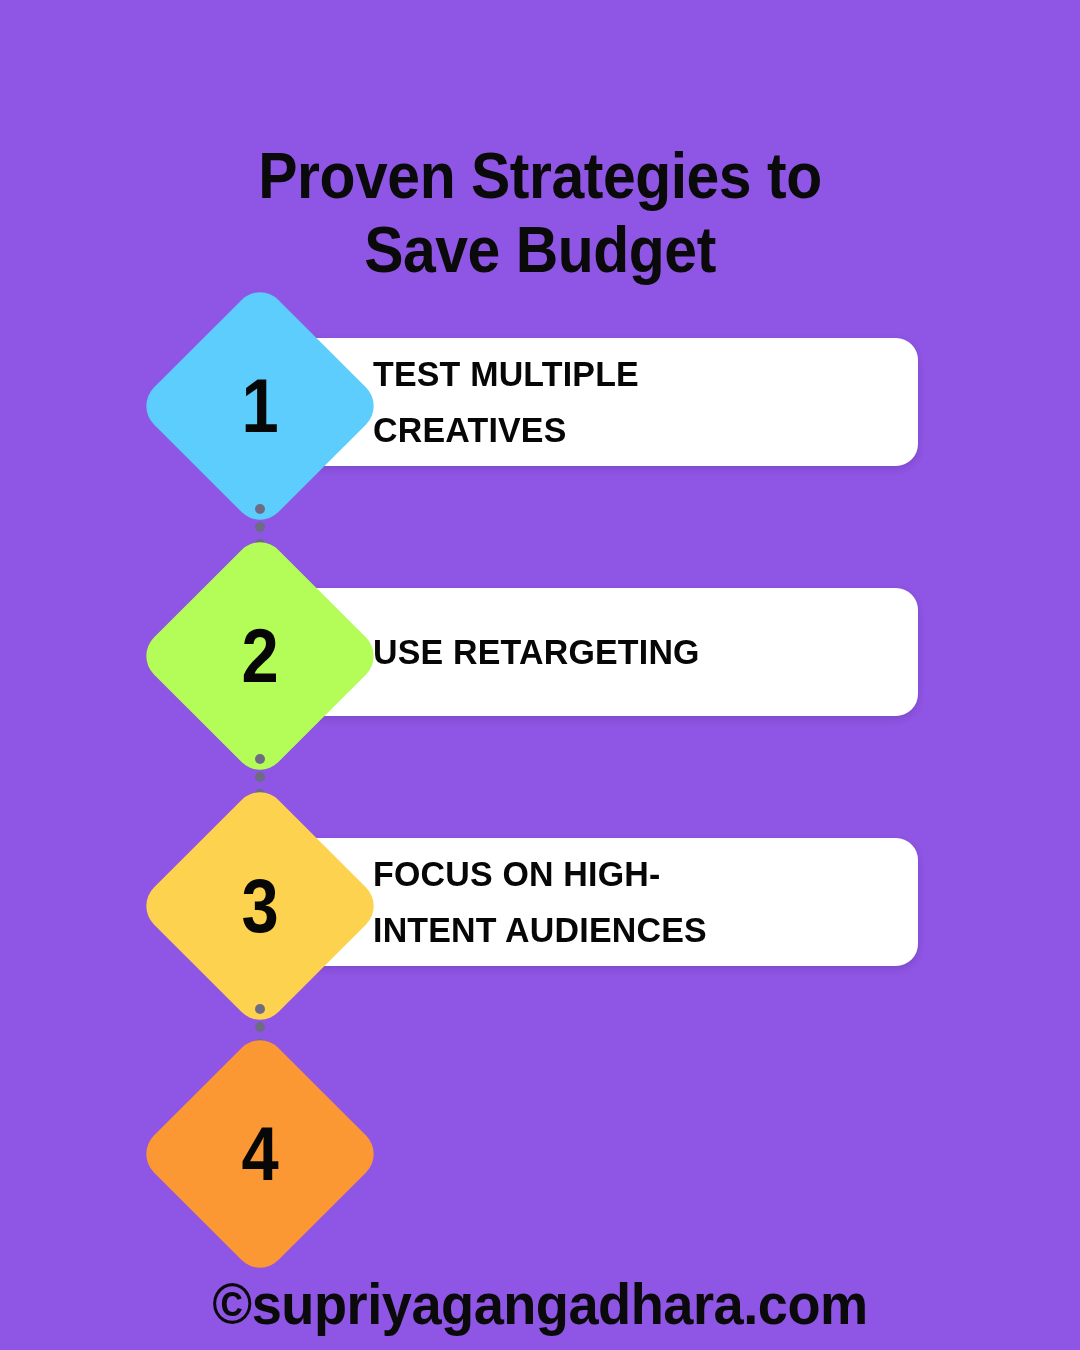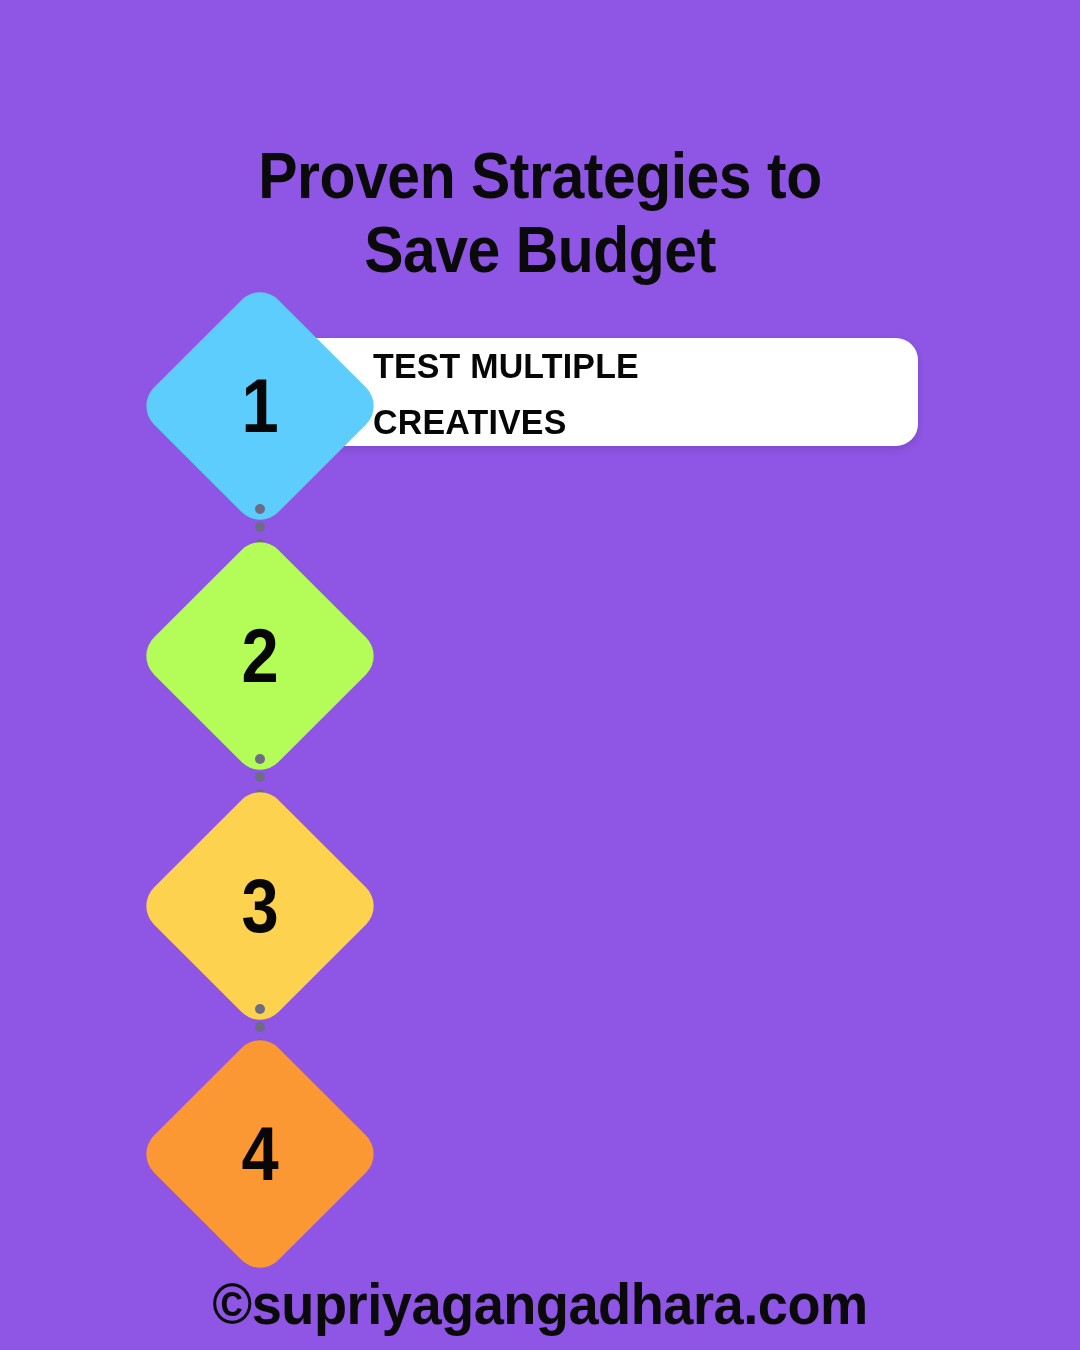--- a/index.html
+++ b/index.html
@@ -53,26 +53,26 @@
   .step-2 { top: 250px; }
   .step-3 { top: 500px; }
   .step-4 { top: 748px; }
 
   
   .card {
     position: absolute;
     left: 232px;
     top: 20px;
     width: 686px;
-    height: 108px;
+    height: 128px;
     background: #FFFFFF;
     border-radius: 22px;
     box-shadow: 0 3px 7px rgba(40, 15, 75, 0.17);
     display: flex;
-    align-items: flex-start;
+    align-items: center;
   }
 
   .card-label {
     margin-left: 141px;
     margin-right: 18px;
     color: #070707;
     font-family: "Liberation Sans", sans-serif;
     font-weight: bold;
     font-size: 35px;
     line-height: 56px;
@@ -168,33 +168,40 @@
 
   <div class="connector conn-1">
     <span class="dot" style="background: rgb(109, 108, 132);"></span>
     <span class="dot" style="background: rgb(109, 108, 132);"></span>
     <span class="dot" style="background: rgb(109, 108, 132);"></span>
     <span class="dot" style="background: rgb(109, 108, 132);"></span>
     <span class="dot" style="background: rgb(109, 108, 132);"></span>
   </div>
 
   <div class="step step-2">
+    <div class="card">
+      <span class="card-label">USE RETARGETING</span>
+    </div>
     <div class="diamond" style="background:#B4FC58"></div>
     <div class="diamond-num">2</div>
   </div>
 
   <div class="connector conn-2">
     <span class="dot" style="background: rgb(109, 108, 132);"></span>
     <span class="dot" style="background: rgb(109, 108, 132);"></span>
     <span class="dot" style="background: rgb(109, 108, 132);"></span>
     <span class="dot" style="background: rgb(109, 108, 132);"></span>
     <span class="dot" style="background: rgb(109, 108, 132);"></span>
   </div>
 
   <div class="step step-3">
+    <div class="card">
+      <span class="card-label">FOCUS ON HIGH-
+INTENT AUDIENCES</span>
+    </div>
     <div class="diamond" style="background:#FDD24E"></div>
     <div class="diamond-num">3</div>
   </div>
 
   <div class="connector conn-3">
     <span class="dot" style="background: rgb(109, 108, 132);"></span>
     <span class="dot" style="background: rgb(109, 108, 132);"></span>
     <span class="dot" style="background: rgb(109, 108, 132);"></span>
     <span class="dot" style="background: rgb(109, 108, 132);"></span>
     <span class="dot" style="background: rgb(109, 108, 132);"></span>

